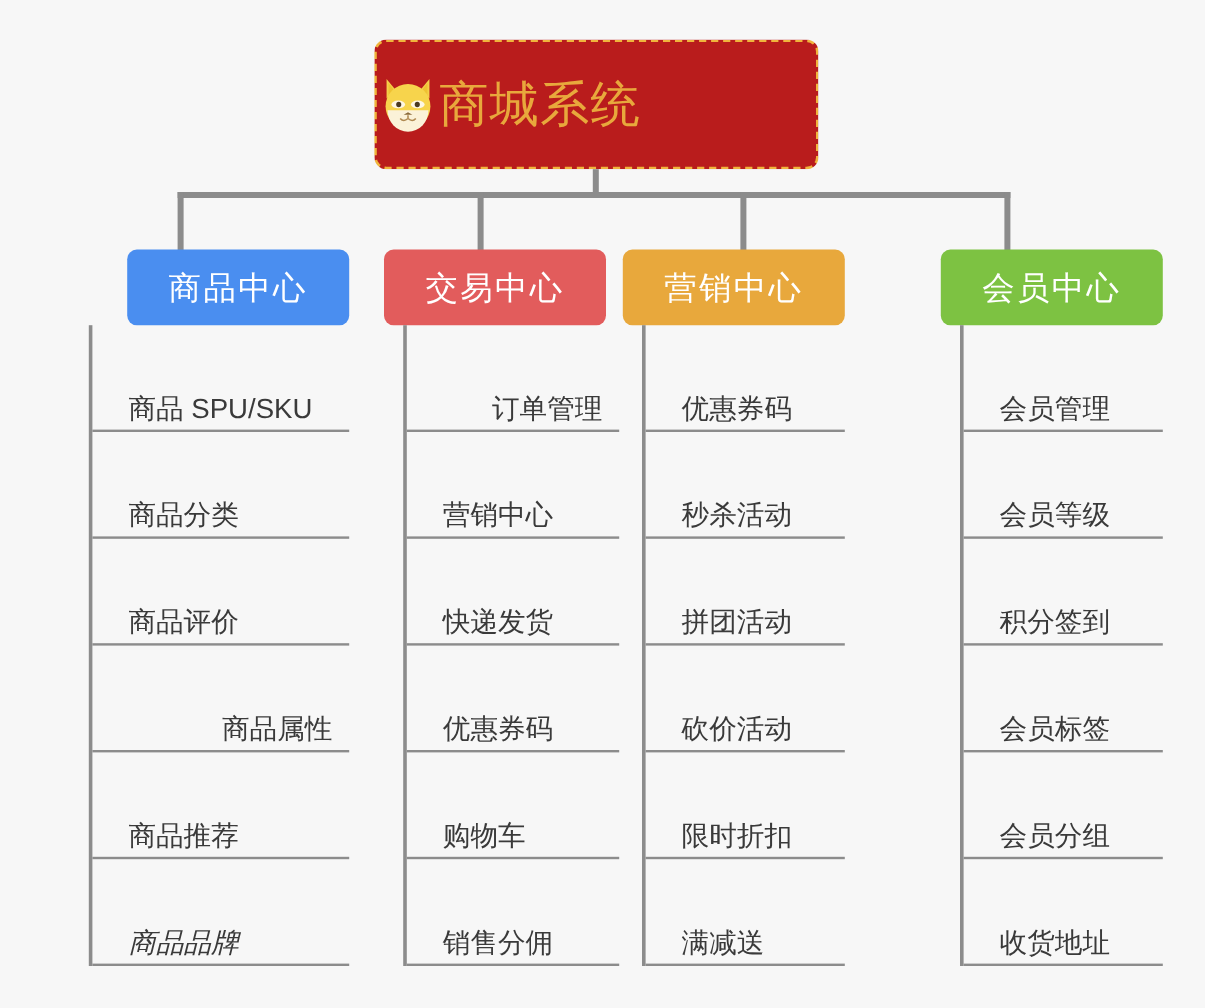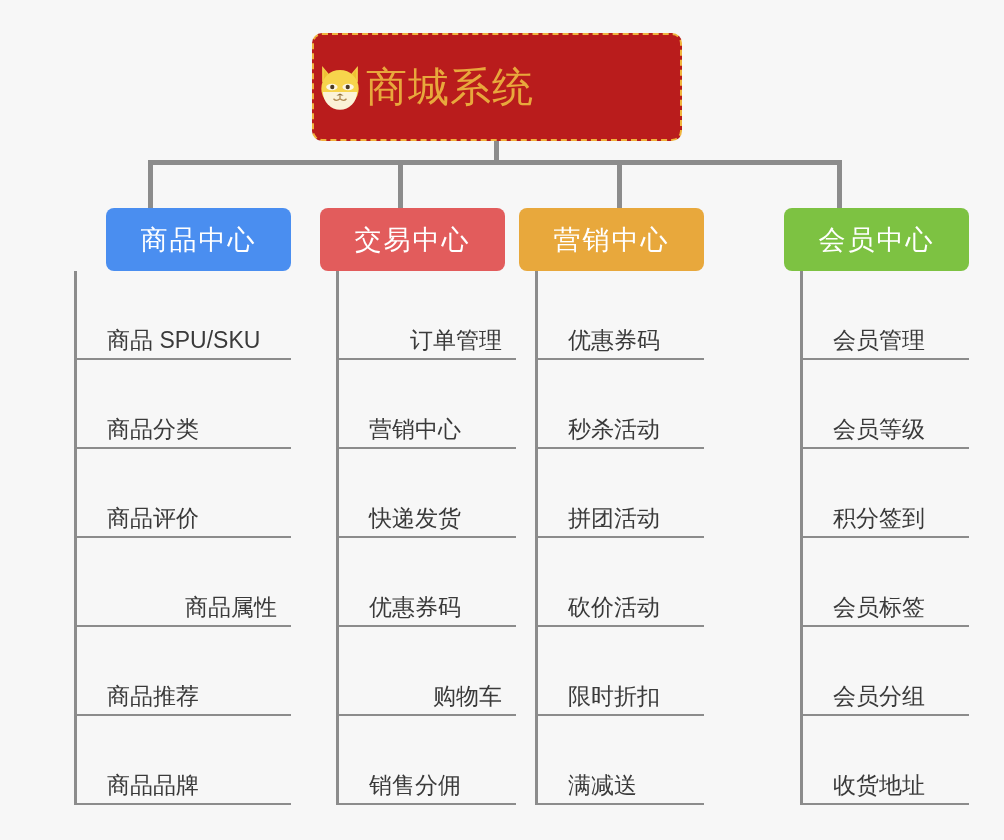--- a/index.html
+++ b/index.html
@@ -159,41 +159,41 @@
         </div>
         <div class="leaf" style="border-bottom-color: rgb(140, 140, 140);">
           <span class="leaf-label">商品评价</span>
         </div>
         <div class="leaf" style="border-bottom-color: rgb(140, 140, 140); justify-content: flex-end;">
           <span class="leaf-label">商品属性</span>
         </div>
         <div class="leaf" style="border-bottom-color: rgb(140, 140, 140);">
           <span class="leaf-label">商品推荐</span>
         </div>
-        <div class="leaf" style="border-bottom-color: rgb(140, 140, 140);">
+        <div class="leaf" style="border-bottom-color: rgb(140, 140, 140); font-style: italic;">
           <span class="leaf-label">商品品牌</span>
         </div>
       </div>
   </div>
   <div class="branch" id="branch-1" style="left: 320px;">
     <div class="branch-head" style="background: rgb(226, 92, 92);">交易中心</div>
     <div class="leaf-list" id="leaves-1" style="border-left-color: rgb(140, 140, 140);">
         <div class="leaf" style="border-bottom-color: rgb(140, 140, 140); padding-left: 41px;">
           <span class="leaf-label">订单管理</span>
         </div>
         <div class="leaf" style="border-bottom-color: rgb(140, 140, 140);">
           <span class="leaf-label">营销中心</span>
         </div>
         <div class="leaf" style="border-bottom-color: rgb(140, 140, 140);">
           <span class="leaf-label">快递发货</span>
         </div>
         <div class="leaf" style="border-bottom-color: rgb(140, 140, 140);">
           <span class="leaf-label">优惠券码</span>
         </div>
-        <div class="leaf" style="border-bottom-color: rgb(140, 140, 140); justify-content: flex-end;">
+        <div class="leaf" style="border-bottom-color: rgb(140, 140, 140);">
           <span class="leaf-label">购物车</span>
         </div>
         <div class="leaf" style="border-bottom-color: rgb(140, 140, 140);">
           <span class="leaf-label">销售分佣</span>
         </div>
       </div>
   </div>
   <div class="branch" id="branch-2" style="left: 519px;">
     <div class="branch-head" style="background: rgb(232, 168, 60);">营销中心</div>
     <div class="leaf-list" id="leaves-2" style="border-left-color: rgb(140, 140, 140);">

